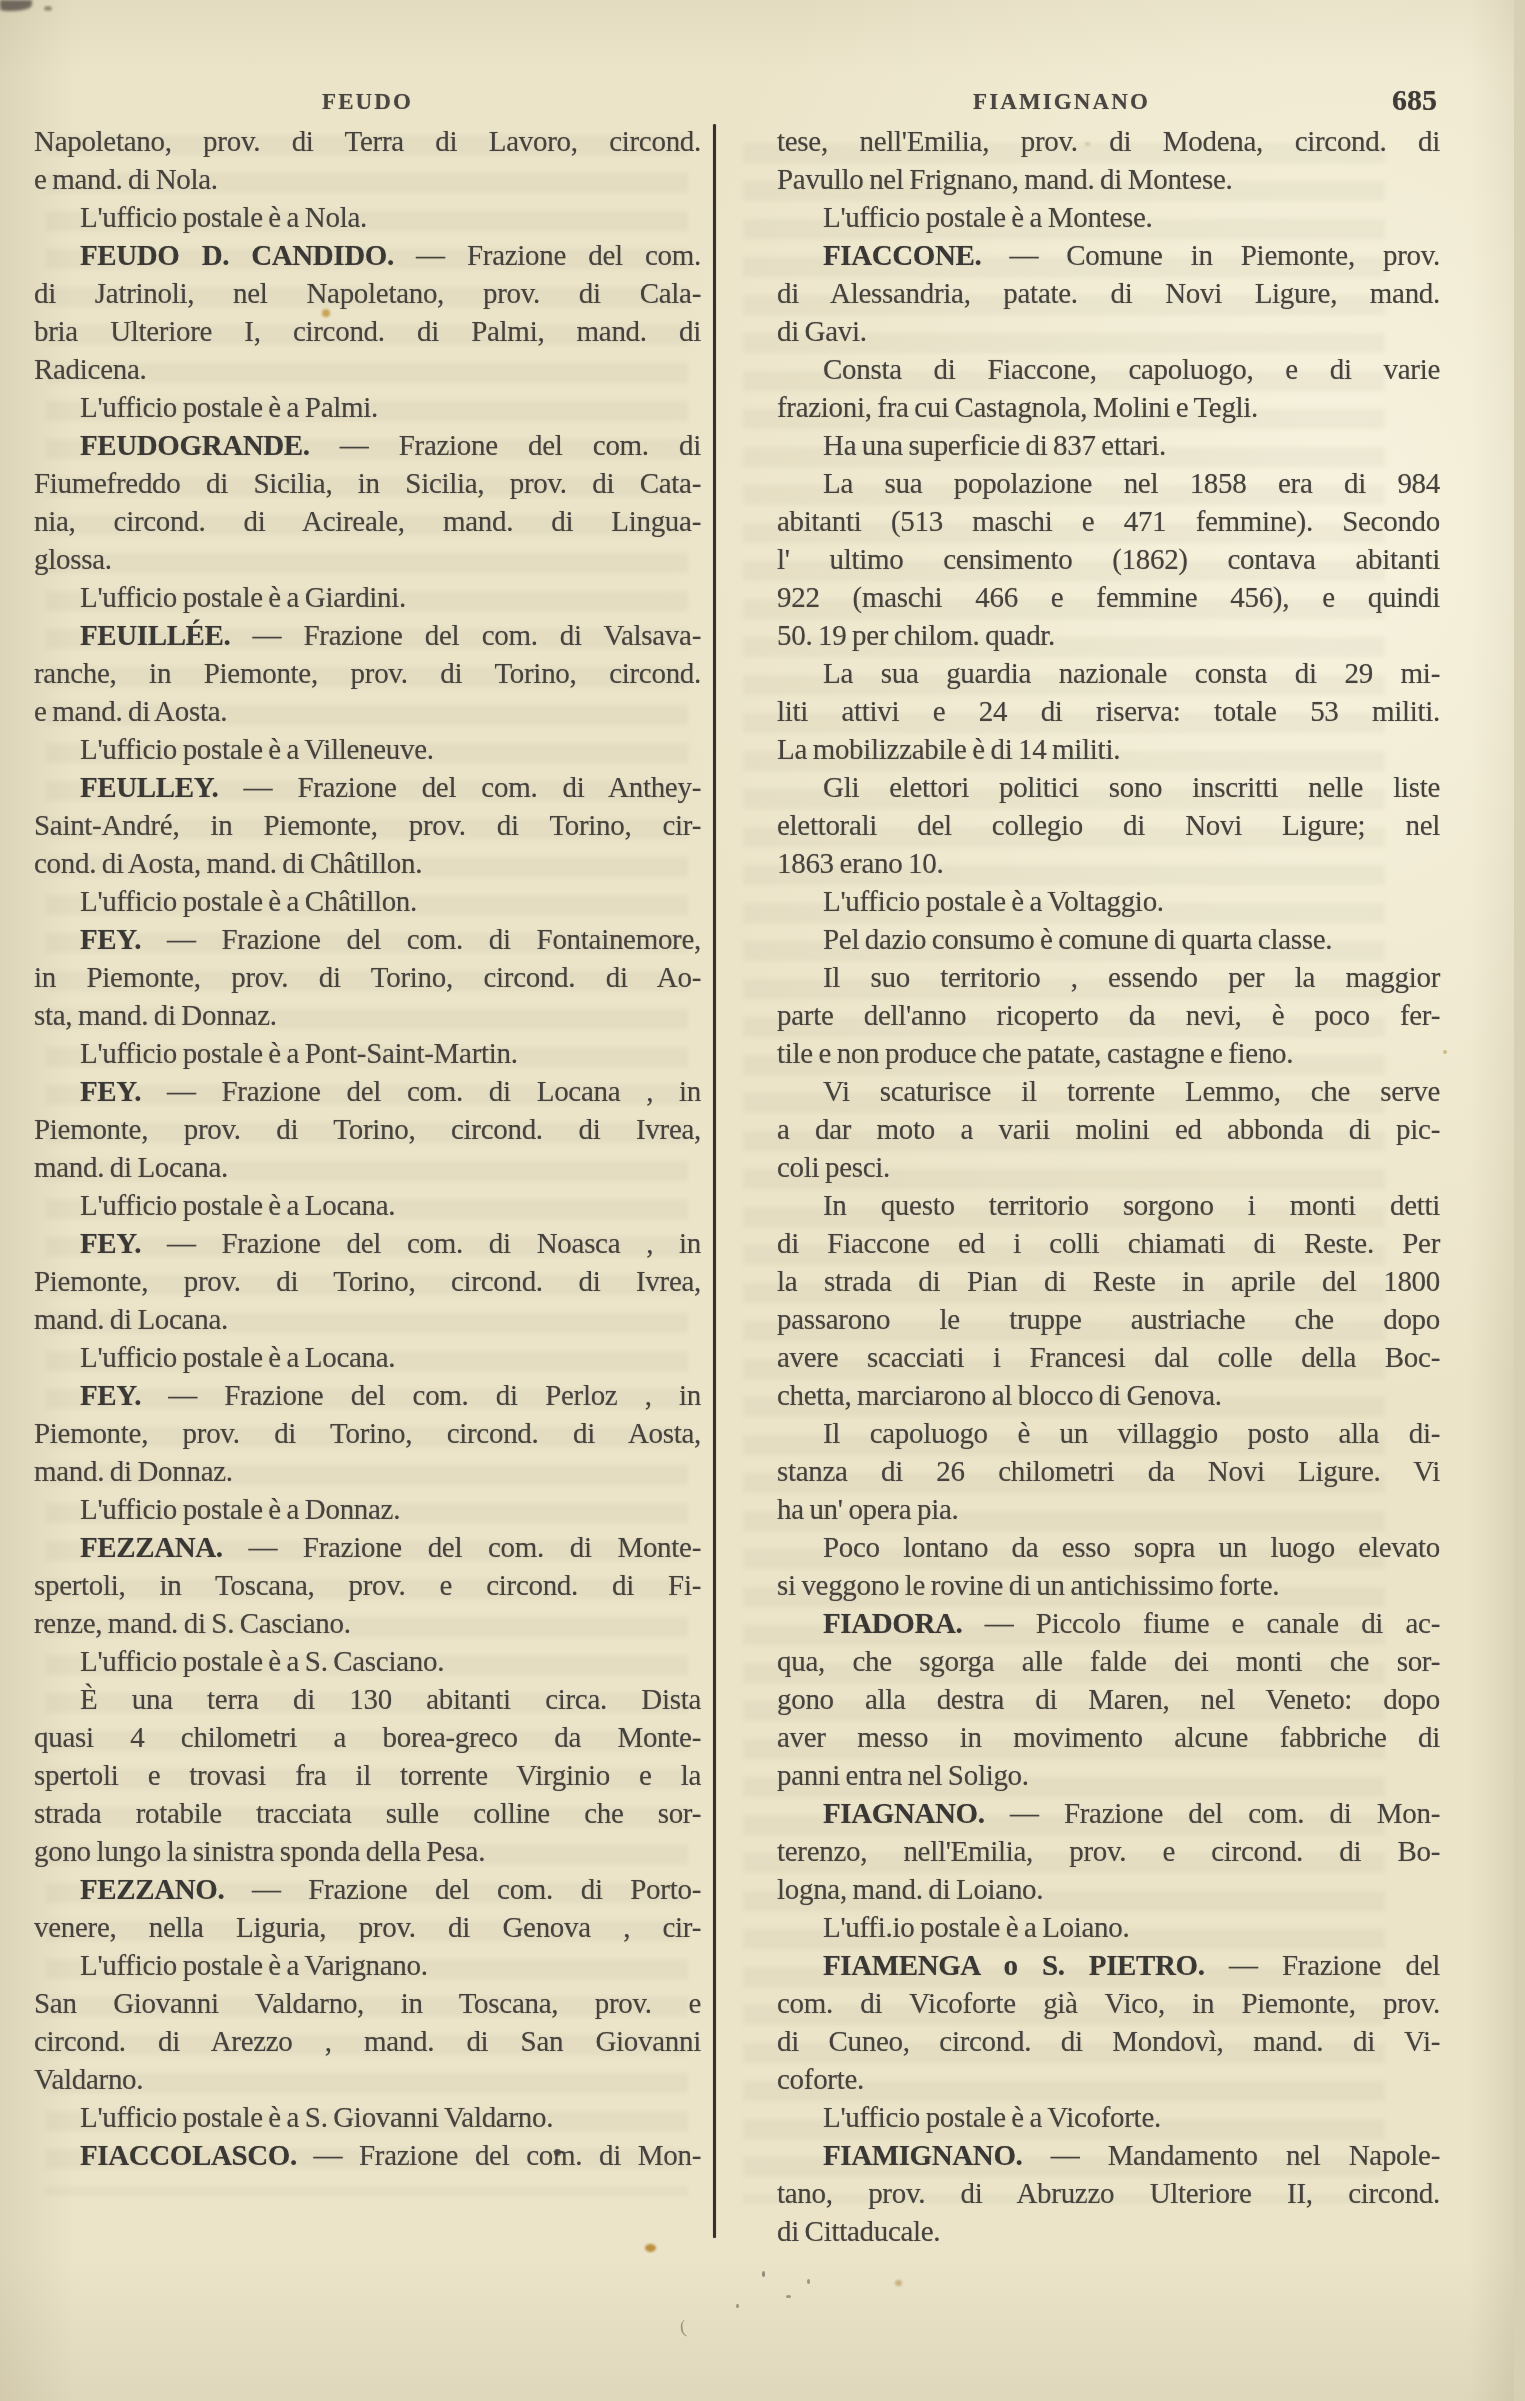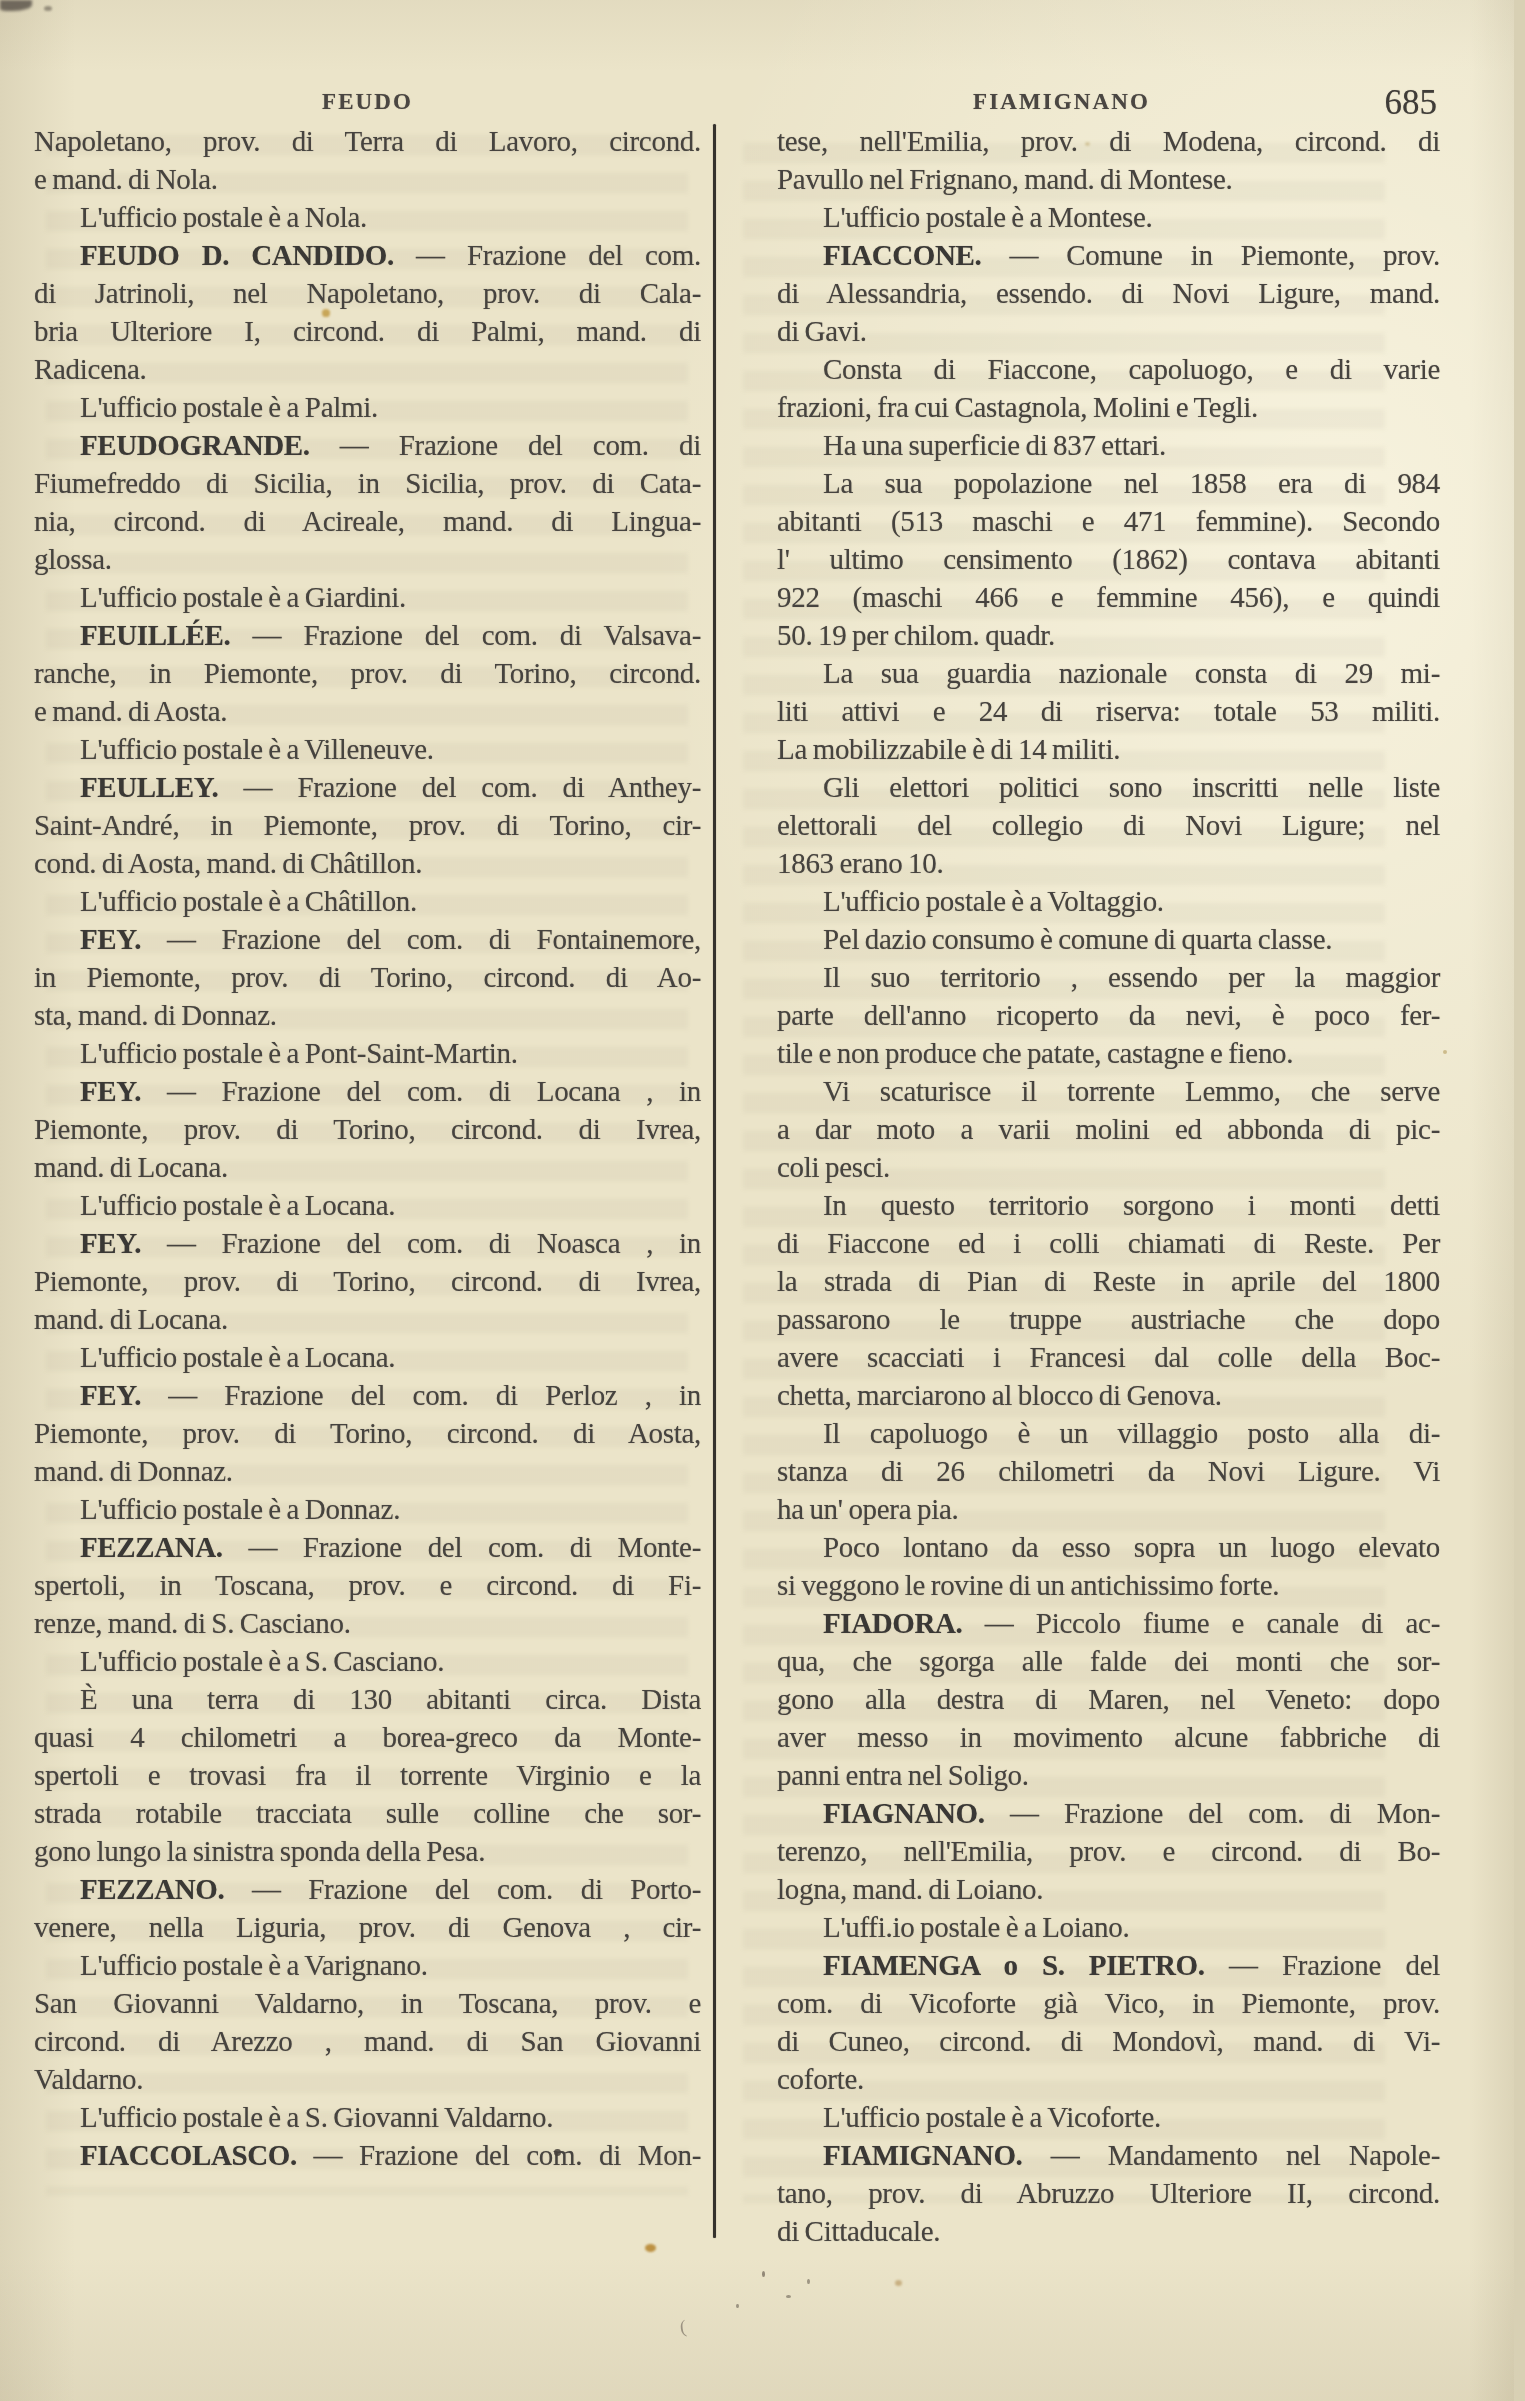--- a/index.html
+++ b/index.html
@@ -20,21 +20,21 @@
   .col-header{
     position:absolute;top:89px;
     font-size:23px;letter-spacing:2.1px;font-weight:600;
     color:#4a4642;text-align:center;
     text-shadow:0 0 0.8px rgba(70,62,52,0.5);
   }
   .col-header.left{left:34px;width:667px;}
   .col-header.right{left:730px;width:663px;}
   .page-number{
     position:absolute;top:83px;left:1304px;width:133px;
-    font-size:35px;font-weight:400;text-align:right;color:#3f3c38;
+    font-size:30px;font-weight:700;text-align:right;color:#3f3c38;
     text-shadow:0 0 0.8px rgba(70,62,52,0.5);
   }
   .column{
     position:absolute;top:122px;
     font-size:29px;line-height:38px;
     letter-spacing:-0.3px;word-spacing:-1.3px;
     color:#46433f;
     text-shadow:0 0 1px rgba(72,64,54,0.45);
   }
   .column.left{left:34px;width:667px;}
@@ -127,21 +127,21 @@
       <div class="line just">circond. di Arezzo , mand. di San Giovanni</div>
       <div class="line">Valdarno.</div>
       <div class="line indent">L'ufficio postale è a S. Giovanni Valdarno.</div>
       <div class="line indent just"><b>FIACCOLASCO.</b> — Frazione del com. di Mon-</div>
     </div>
   <div class="column right">
       <div class="line just">tese, nell'Emilia, prov. di Modena, circond. di</div>
       <div class="line">Pavullo nel Frignano, mand. di Montese.</div>
       <div class="line indent">L'ufficio postale è a Montese.</div>
       <div class="line indent just"><b>FIACCONE.</b> — Comune in Piemonte, prov.</div>
-      <div class="line just">di Alessandria, essendo. di Novi Ligure, mand.</div>
+      <div class="line just">di Alessandria, patate. di Novi Ligure, mand.</div>
       <div class="line">di Gavi.</div>
       <div class="line indent just">Consta di Fiaccone, capoluogo, e di varie</div>
       <div class="line">frazioni, fra cui Castagnola, Molini e Tegli.</div>
       <div class="line indent">Ha una superficie di 837 ettari.</div>
       <div class="line indent just">La sua popolazione nel 1858 era di 984</div>
       <div class="line just">abitanti (513 maschi e 471 femmine). Secondo</div>
       <div class="line just">l' ultimo censimento (1862) contava abitanti</div>
       <div class="line just">922 (maschi 466 e femmine 456), e quindi</div>
       <div class="line">50. 19 per chilom. quadr.</div>
       <div class="line indent just">La sua guardia nazionale consta di 29 mi-</div>

